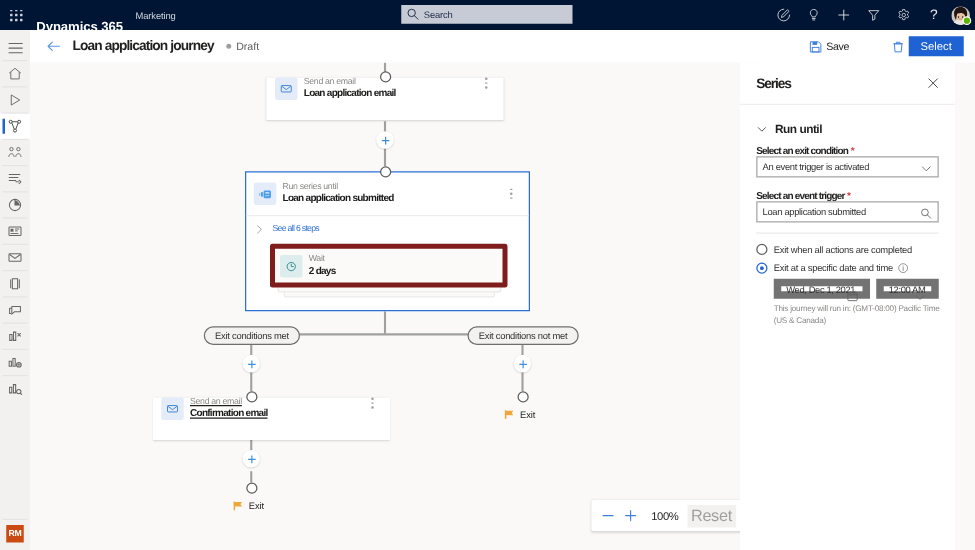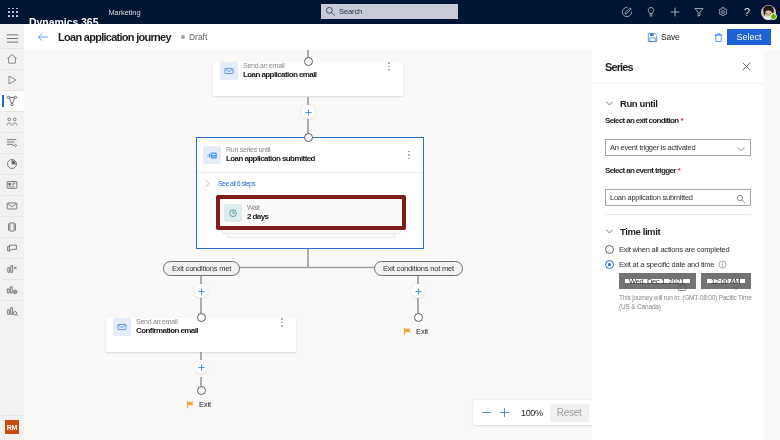--- a/index.html
+++ b/index.html
@@ -106,36 +106,36 @@
   .exitnode .flag{flex:none;}
   .exitnode span{margin-left:4px;}
 
   .zoomwidget{position:absolute;left:449px;top:350px;width:124px;height:25px;background:#fff;border-radius:2px;
               box-shadow:0 .7px 2px rgba(0,0,0,.13),0 .1px .4px rgba(0,0,0,.11);
               display:flex;align-items:center;}
   .zbtn{width:18px;height:18px;display:flex;align-items:center;justify-content:center;}
   .zbtn:first-of-type{margin-left:4px;}
   .zbtn+.zbtn{margin-left:0px;}
   .zlevel{font-size:9px;color:#201f1e;margin-left:8px;letter-spacing:-0.35px;}
-  .zreset{background:#f2f1f0;color:#a19f9d;font-size:10px;letter-spacing:-0.25px;
+  .zreset{background:#f2f1f0;color:#a19f9d;font-size:13px;letter-spacing:-0.25px;
           width:39px;height:18px;margin-left:7px;
           display:flex;align-items:center;justify-content:center;}
 
   
   .panel{position:absolute;left:592px;top:50px;width:172px;height:390px;background:#fff;}
   .panelhead{height:33px;display:flex;align-items:center;border-bottom:1px solid #f0efee;}
   .paneltitle{margin-left:13px;font-size:11px;font-weight:bold;color:#201f1e;letter-spacing:-0.9px;}
   .panelclose{margin-left:auto;margin-right:12px;width:12px;height:12px;display:flex;align-items:center;justify-content:center;}
   .panelbody{padding:0 13px;}
   .sectionhead{display:flex;align-items:center;margin-top:14px;}
   .sectionhead span{margin-left:6px;font-size:9.5px;font-weight:bold;color:#201f1e;letter-spacing:-0.4px;}
   .fieldlabel{font-size:8px;font-weight:bold;color:#201f1e;margin-top:7px;letter-spacing:-0.66px;}
   .selectbox+.fieldlabel{margin-top:10px;}
   .req{color:#d13438;margin-left:2px;font-size:8px;}
-  .selectbox{position:relative;height:17px;border:1px solid #a7a5a3;box-sizing:border-box;margin-top:14px;
+  .selectbox{position:relative;height:17px;border:1px solid #a7a5a3;box-sizing:border-box;margin-top:0;
              display:flex;align-items:center;background:#fff;}
   .selectbox>span{margin-left:4px;font-size:7.5px;color:#323130;letter-spacing:-0.25px;}
   .selchev{position:absolute;right:4px;top:3.5px;}
   .selsearch{position:absolute;right:4px;top:3.5px;}
   .paneldiv{height:1px;background:#edebe9;margin-top:8px;}
   .paneldiv+.sectionhead{margin-top:11px;}
   .radiorow{display:flex;align-items:center;margin-top:8px;}
   .radiorow+.radiorow{margin-top:6px;}
   .radio{width:9px;height:9px;border-radius:50%;border:1px solid #605e5c;box-sizing:border-box;background:#fff;flex:none;}
   .radio.on{border:1px solid #1f64d0;position:relative;}
@@ -458,21 +458,21 @@
 
     <div class="pill" style="left:139px;top:211px;">Exit conditions met</div>
     <div class="pill" style="left:350px;top:211px;">Exit conditions not met</div>
 
     <div class="addbtn" style="left:170px;top:234px;">
       <svg viewBox="0 0 16 16" width="9" height="9">
           <path d="M8 2.6v10.8M2.6 8h10.8" stroke="#3f8ee0" stroke-width="1.7" stroke-linecap="butt"></path>
         </svg>
     </div>
     <div class="port" style="left:172.5px;top:263px;"></div>
-    <div class="card" style="left:82px;top:268px;width:190px;">
+    <div class="card" style="left:98px;top:268px;width:190px;text-decoration:underline;">
       <div class="cardicon blue">
         <svg viewBox="0 0 16 16" width="10" height="10">
           <rect x="1.6" y="3.9" width="12.8" height="8.2" rx="1" fill="none" stroke="#3b7fd4" stroke-width="1.2"></rect>
           <path d="M2.3 4.9 8 9.1l5.7-4.2" fill="none" stroke="#3b7fd4" stroke-width="1.2"></path>
         </svg>
       </div>
       <div class="cardtext">
         <div class="ckind">Send an email</div>
         <div class="ctitle">Confirmation email</div>
       </div>
@@ -560,26 +560,20 @@
       <div class="selectbox">
         <span>Loan application submitted</span>
         <svg class="selsearch" viewBox="0 0 16 16" width="10" height="10">
           <circle cx="6.3" cy="6.3" r="4.3" fill="none" stroke="#605e5c" stroke-width="1.1"></circle>
           <line x1="9.5" y1="9.5" x2="13.6" y2="13.6" stroke="#605e5c" stroke-width="1.1" stroke-linecap="round"></line>
         </svg>
       </div>
 
       <div class="paneldiv"></div>
 
-      <div class="sectionhead">
-        <svg class="schev" viewBox="0 0 16 16" width="9" height="9">
-            <path d="M3 5.6 8 10.6l5-5" fill="none" stroke="#3b3a39" stroke-width="1.2" stroke-linecap="round" stroke-linejoin="round"></path>
-          </svg>
-        <span>Time limit</span>
-      </div>
 
       <div class="radiorow">
         <span class="radio"></span>
         <span class="radiolabel">Exit when all actions are completed</span>
       </div>
       <div class="radiorow">
         <span class="radio on"></span>
         <span class="radiolabel">Exit at a specific date and time</span>
         <svg class="infoic" viewBox="0 0 16 16" width="9" height="9">
           <circle cx="8" cy="8" r="6.3" fill="none" stroke="#6d6d6d" stroke-width="1"></circle>

